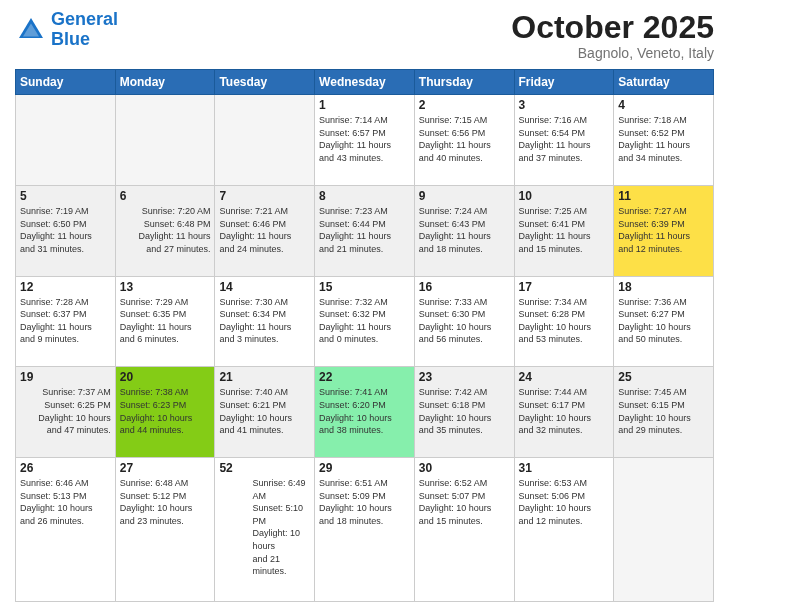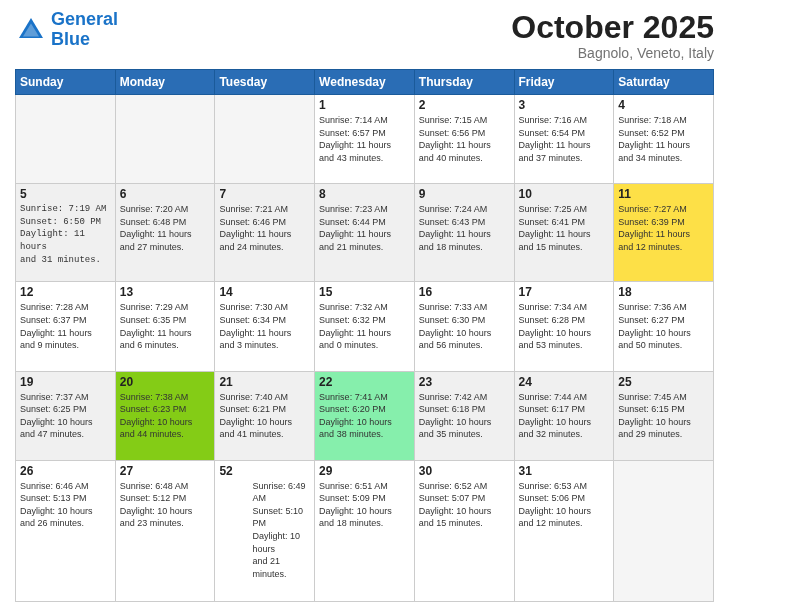--- a/index.html
+++ b/index.html
@@ -161,28 +161,28 @@
               <div class="day-num">4</div>
               <div class="day-info" style="white-space: pre-line;">Sunrise: 7:18 AM
 Sunset: 6:52 PM
 Daylight: 11 hours
 and 34 minutes.</div>
             </td>
           </tr>
           <tr>
             <td style="background: rgb(240, 240, 240);">
               <div class="day-num">5</div>
-              <div class="day-info" style="white-space: pre-line; font-family: Liberation Mono, monospace;">Sunrise: 7:19 AM
+              <div class="day-info" style="white-space: pre-line;">Sunrise: 7:19 AM
 Sunset: 6:50 PM
 Daylight: 11 hours
 and 31 minutes.</div>
             </td>
             <td style="background: rgb(240, 240, 240);">
               <div class="day-num">6</div>
-              <div class="day-info" style="white-space: pre-line;">Sunrise: 7:20 AM
+              <div class="day-info" style="white-space: pre-line; text-align: right;">Sunrise: 7:20 AM
 Sunset: 6:48 PM
 Daylight: 11 hours
 and 27 minutes.</div>
             </td>
             <td style="background: rgb(240, 240, 240);">
               <div class="day-num">7</div>
               <div class="day-info" style="white-space: pre-line;">Sunrise: 7:21 AM
 Sunset: 6:46 PM
 Daylight: 11 hours
 and 24 minutes.</div>
@@ -263,21 +263,21 @@
               <div class="day-num">18</div>
               <div class="day-info" style="white-space: pre-line;">Sunrise: 7:36 AM
 Sunset: 6:27 PM
 Daylight: 10 hours
 and 50 minutes.</div>
             </td>
           </tr>
           <tr>
             <td style="background: rgb(240, 240, 240);">
               <div class="day-num">19</div>
-              <div class="day-info" style="white-space: pre-line;">Sunrise: 7:37 AM
+              <div class="day-info" style="white-space: pre-line; text-align: right;">Sunrise: 7:37 AM
 Sunset: 6:25 PM
 Daylight: 10 hours
 and 47 minutes.</div>
             </td>
             <td style="background: #84cc16;">
               <div class="day-num">20</div>
               <div class="day-info" style="white-space: pre-line;">Sunrise: 7:38 AM
 Sunset: 6:23 PM
 Daylight: 10 hours
 and 44 minutes.</div>

